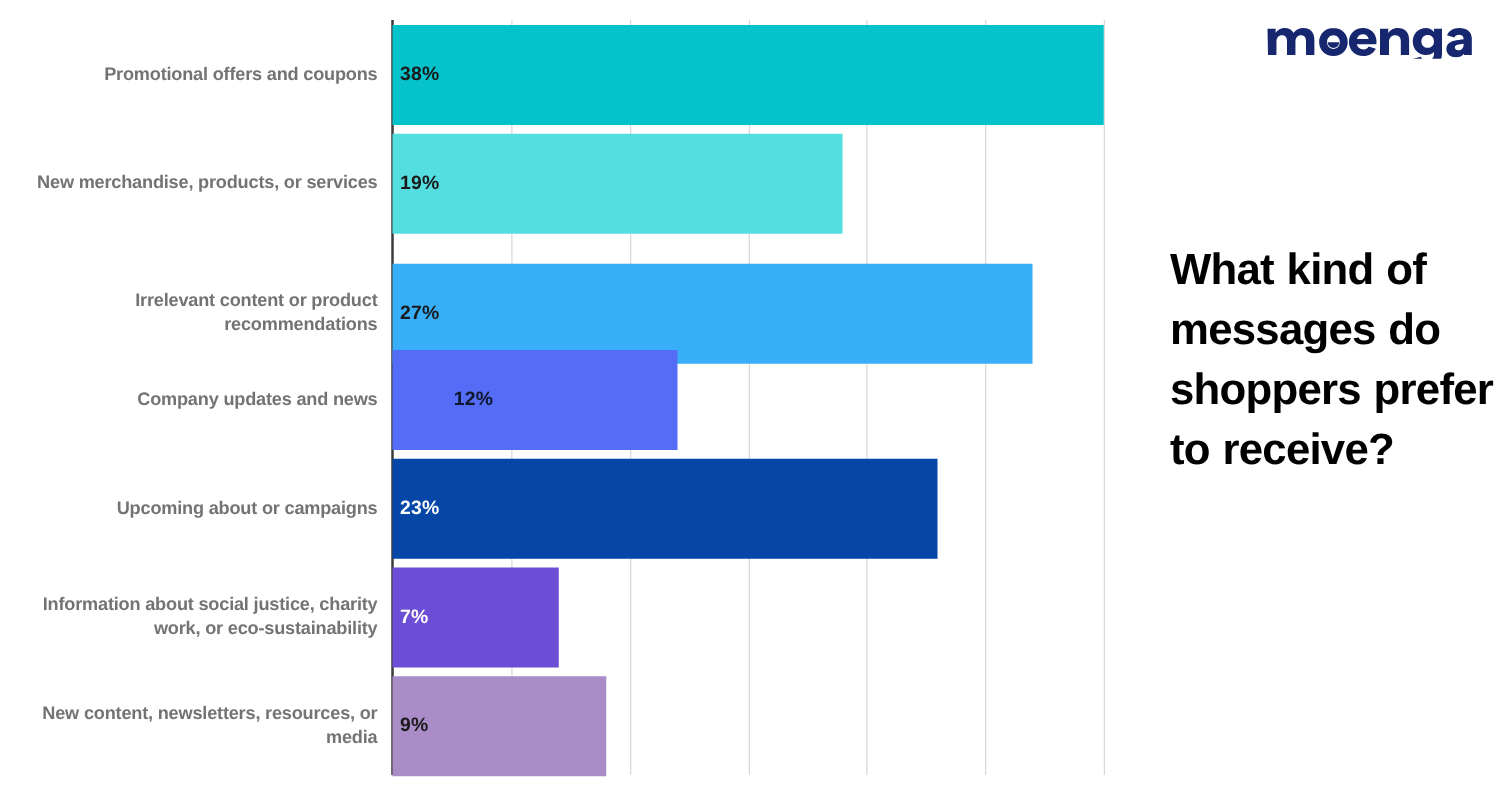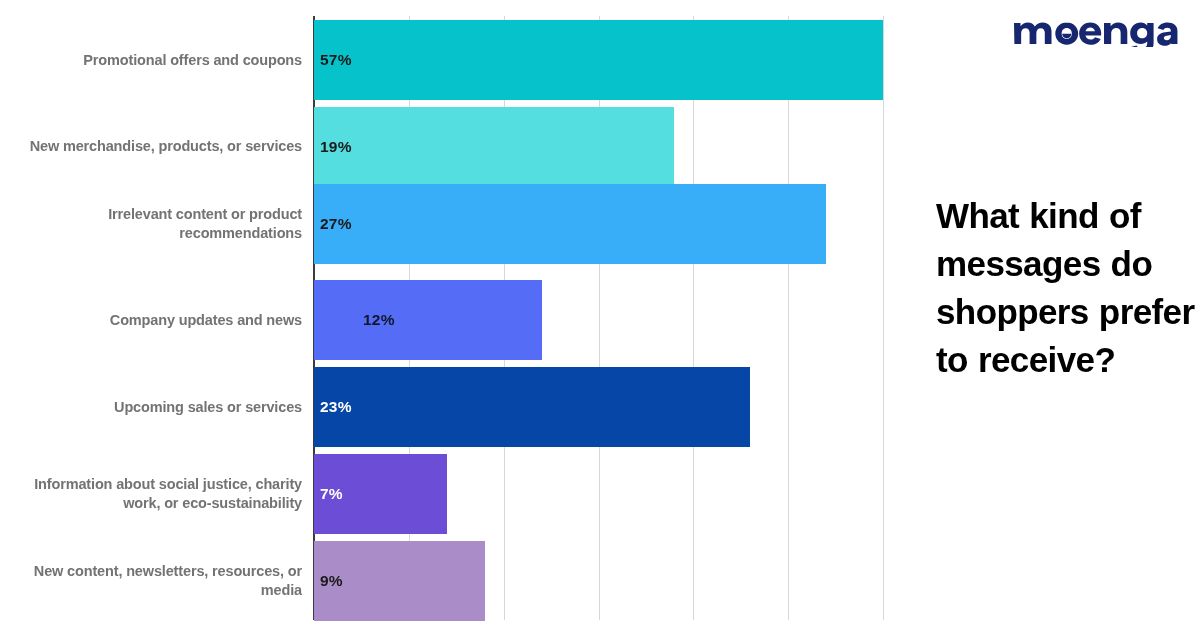--- a/index.html
+++ b/index.html
@@ -167,46 +167,46 @@
         <div class="gridline" style="left: 379.4px;"></div>
         <div class="gridline" style="left: 474.25px;"></div>
         <div class="gridline" style="left: 569.1px;"></div>
       </div>
     <div id="axis-line"></div>
     <div id="rows-layer">
         <div class="bar-row" style="top: 20px; height: 80px;">
           <div class="cat-label">Promotional offers and coupons</div>
           <div class="bar-wrap">
             <div class="bar" title="Promotional offers and coupons 30%" style="width: 569.1px; background: rgb(6, 195, 203);"></div>
-            <span class="bar-value" style="color: rgb(26, 26, 26);">57%</span>
+            <span class="bar-value" style="color: rgb(26, 26, 26);">38%</span>
           </div>
         </div>
         <div class="bar-row" style="top: 106.8px; height: 80px;">
           <div class="cat-label">New merchandise, products, or services</div>
           <div class="bar-wrap">
             <div class="bar" title="New merchandise, products, or services 19%" style="width: 360.43px; background: rgb(84, 222, 224);"></div>
             <span class="bar-value" style="color: rgb(26, 26, 26); text-align: center;">19%</span>
           </div>
         </div>
-        <div class="bar-row" style="top: 184px; height: 80px;">
+        <div class="bar-row" style="top: 211px; height: 80px;">
           <div class="cat-label">Irrelevant content or product recommendations</div>
           <div class="bar-wrap">
             <div class="bar" title="Irrelevant content or product recommendations 27%" style="width: 512.19px; background: rgb(56, 173, 248);"></div>
             <span class="bar-value" style="color: rgb(26, 26, 26);">27%</span>
           </div>
         </div>
         <div class="bar-row" style="top: 280.4px; height: 80px;">
           <div class="cat-label">Company updates and news</div>
           <div class="bar-wrap">
             <div class="bar" title="Company updates and news 12%" style="width: 227.64px; background: rgb(85, 109, 246);"></div>
             <span class="bar-value" style="color: #0f172a; margin-left: 43px;">12%</span>
           </div>
         </div>
         <div class="bar-row" style="top: 367.2px; height: 80px;">
-          <div class="cat-label">Upcoming sales or services</div>
+          <div class="cat-label">Upcoming about or campaigns</div>
           <div class="bar-wrap">
             <div class="bar" title="Upcoming sales or campaigns 23%" style="width: 436.31px; background: rgb(5, 70, 166);"></div>
             <span class="bar-value" style="color: rgb(255, 255, 255);">23%</span>
           </div>
         </div>
         <div class="bar-row" style="top: 454px; height: 80px;">
           <div class="cat-label">Information about social justice, charity work, or eco-sustainability</div>
           <div class="bar-wrap">
             <div class="bar" title="Information about social justice, charity work, or eco-sustainability 7%" style="width: 132.79px; background: rgb(107, 77, 214);"></div>
             <span class="bar-value" style="color: rgb(255, 255, 255);">7%</span>

